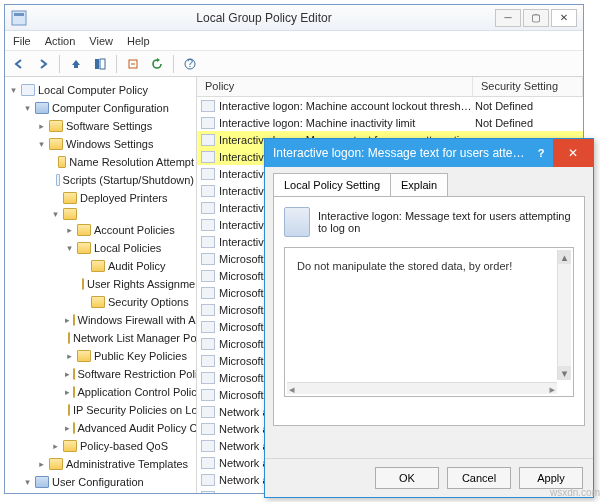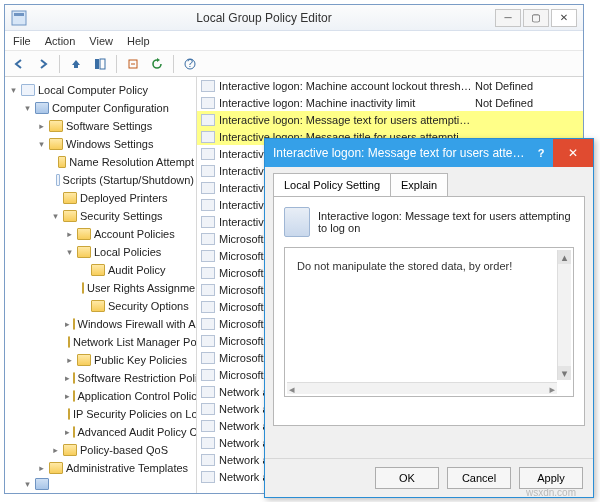--- a/index.html
+++ b/index.html
@@ -60,21 +60,21 @@
 .prop-icon { width: 30px; height: 30px; background: linear-gradient(#e8eef6,#c9d8ec); border: 1px solid #9fb6d4; border-radius: 2px; }
 .prop-title { font-size: 11px; color: #222; }
 .textarea-wrap { border: 1px solid #b7b7b7; background: #fff; padding: 12px; height: 150px; position: relative; }
 .textarea-wrap .txt { color: #333; }
 .textarea-wrap .sb { position: absolute; right: 2px; top: 2px; bottom: 16px; width: 14px; background: #f2f2f2; border-left: 1px solid #ddd; }
 .textarea-wrap .sb .arr { height: 14px; background: #e4e4e4; display:flex; align-items:center; justify-content:center; color:#777; }
 .textarea-wrap .hb { position: absolute; left: 2px; right: 16px; bottom: 2px; height: 12px; background: #f2f2f2; border-top: 1px solid #ddd; display:flex; justify-content:space-between; color:#888; font-size:10px; padding:0 2px;}
 .dlg-btns { display: flex; justify-content: flex-end; gap: 8px; padding: 8px 10px; border-top: 1px solid #d7d7d7; background: #f0f0f0; margin-top: 24px; }
 .dlg-btn { min-width: 64px; height: 22px; border: 1px solid #adadad; background: #f6f6f6; padding:0 10px; }
 
-.watermark { position:absolute; right:24px; bottom:4px; font-size:10px; color:#b9b9b9; }
+.watermark { position:absolute; right:0; bottom:4px; font-size:10px; color:#b9b9b9; }
 </style>
 </head>
 <body>
 
 <div class="main-window">
   <div class="titlebar">
     <span class="app-icon">
       <svg width="16" height="16">
           <rect x="1" y="1" width="14" height="14" fill="#d7e6f7" stroke="#6f94c2"></rect>
           <rect x="3" y="3" width="10" height="3" fill="#6f94c2"></rect>
@@ -190,21 +190,20 @@
                         <div class="row">
                           <span class="tgl"></span>
                           <span class="ico fld"></span>
                           <span class="lbl">Deployed Printers</span>
                         </div>
                       </li>
                     <li>
                       <div class="row">
                           <span class="tgl">▾</span>
                           <span class="ico fld"></span>
-                          <span class="lbl">Security Settings</span>
                         </div>
                       <ul>
                         <li>
                             <div class="row">
                               <span class="tgl">▸</span>
                               <span class="ico fld"></span>
                               <span class="lbl">Account Policies</span>
                             </div>
                           </li>
                         <li>
@@ -303,29 +302,34 @@
                       <span class="ico fld"></span>
                       <span class="lbl">Administrative Templates</span>
                     </div>
                   </li>
               </ul>
             </li>
             <li>
               <div class="row">
                   <span class="tgl">▾</span>
                   <span class="ico cfg"></span>
+                  <span class="lbl">User Configuration</span>
                 </div>
 
             </li>
           </ul>
         </li>
       </ul>
     </div>
 
     <div class="list-pane">
+      <div class="col-hdrs">
+        <div class="col policy">Policy</div>
+        <div class="col setting">Security Setting</div>
+      </div>
       <div class="rows" id="rows">
           <div class="prow">
             <span class="pico"></span>
             <span class="ptxt">Interactive logon: Machine account lockout threshold</span>
             <span class="pset">Not Defined</span>
           </div>
           <div class="prow">
             <span class="pico"></span>
             <span class="ptxt">Interactive logon: Machine inactivity limit</span>
             <span class="pset">Not Defined</span>

